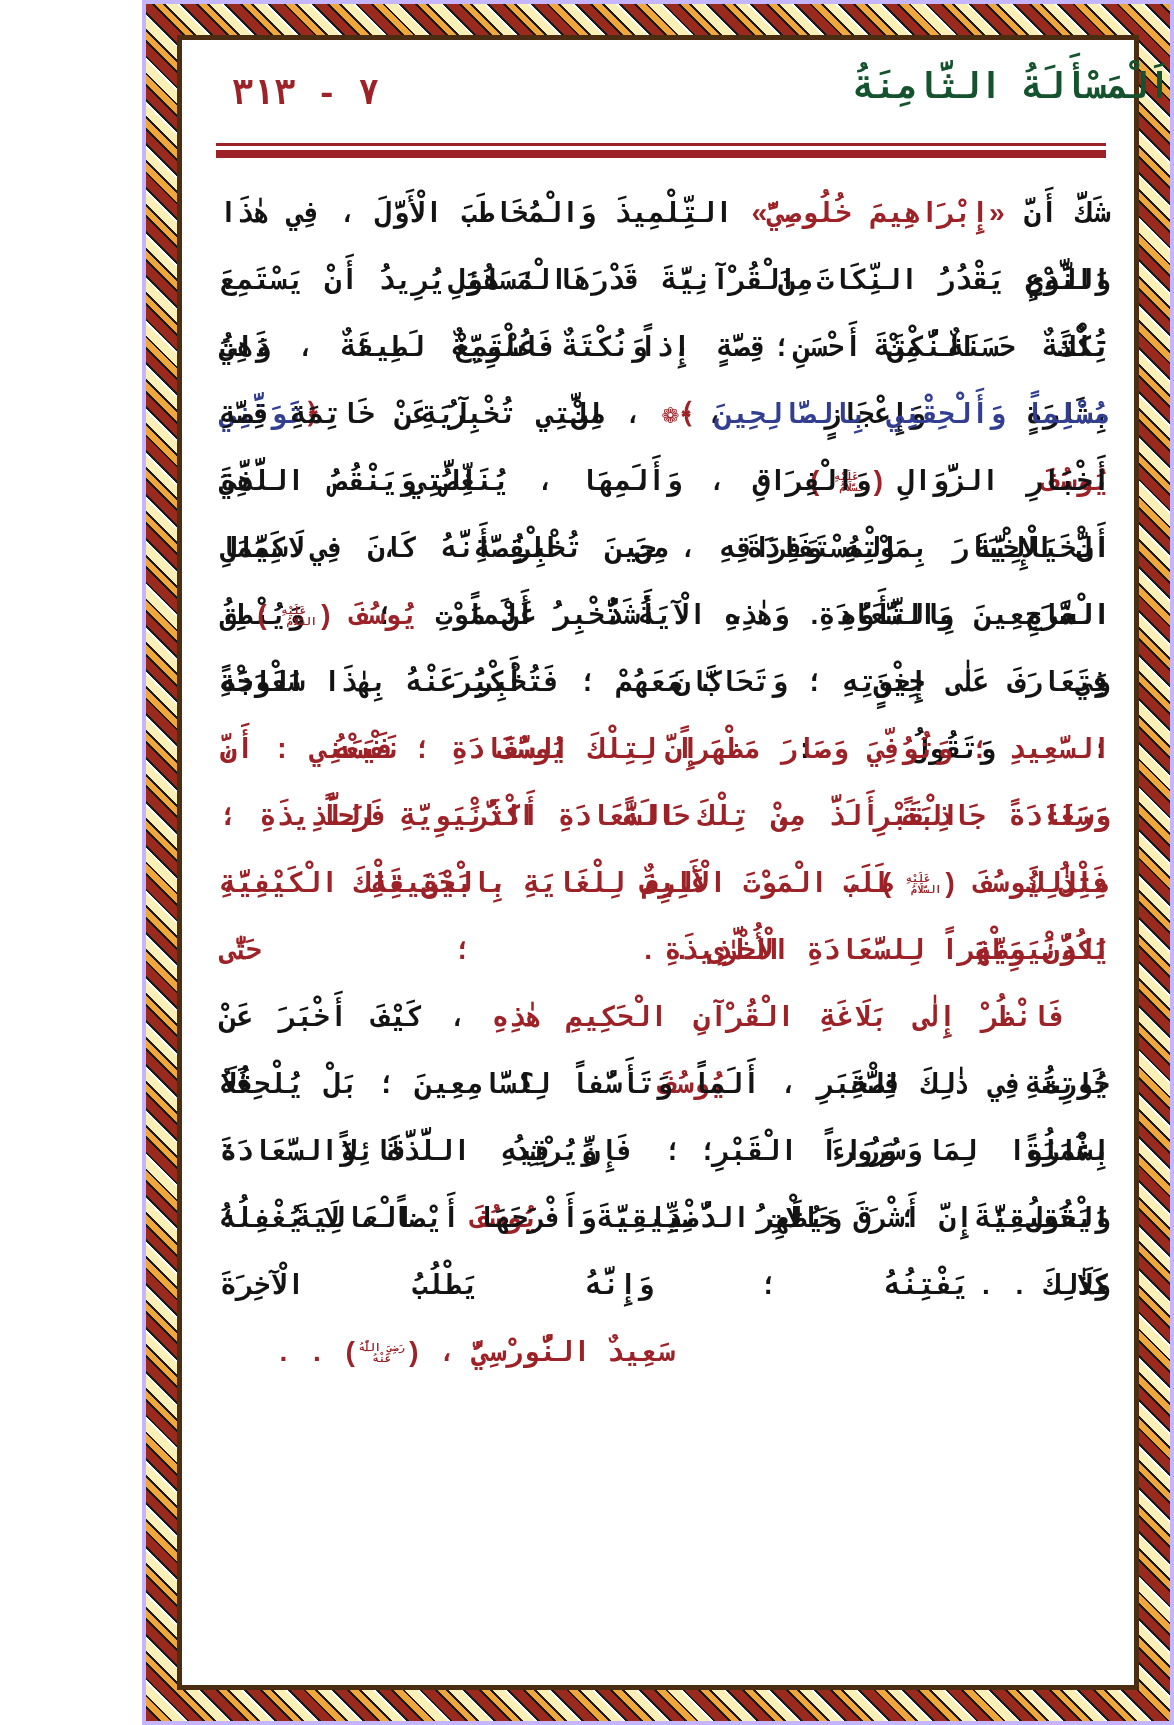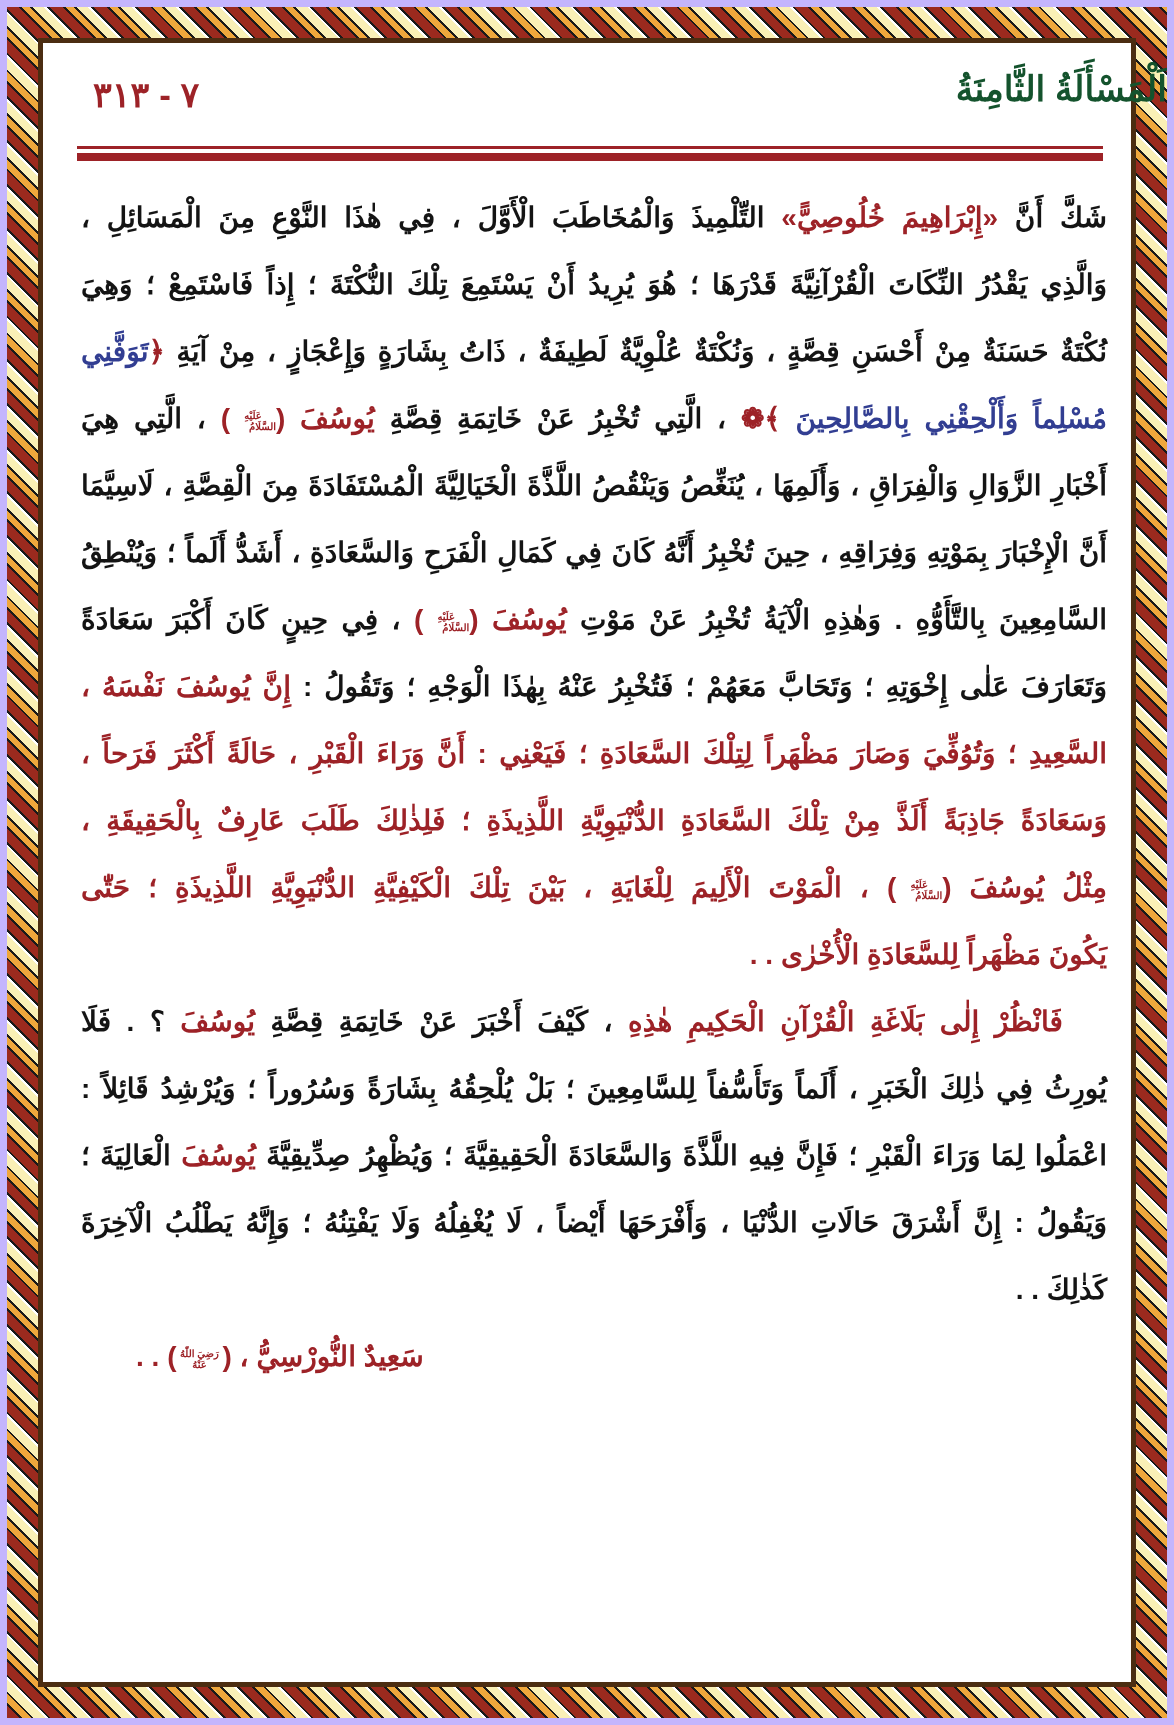--- a/index.html
+++ b/index.html
@@ -1,23 +1,23 @@
 <!DOCTYPE html>
 <html lang="ar" dir="rtl"><head>
 <meta charset="utf-8">
 <style>
   html,body{margin:0;padding:0;background:#ffffff;}
   .page{
     position:relative;
-    width:1174px;height:1725px;
+    width:1032px;height:1725px;
     background:#ffffff;
     box-sizing:border-box;
-    border:7px solid #c4b5fd;
+    border:4px solid #c4b5fd;
     overflow:hidden;
-    font-family:Liberation Sans, sans-serif;
+    font-family:Liberation Mono, monospace;
   }
   
   .frame{
     position:absolute;inset:0;
     border:31px solid;
     border-image:repeating-linear-gradient(45deg,
       #9b2a1e 0 9px,
       #1a1a1a 9px 11px,
       #efa73c 11px 17px,
       #1a1a1a 17px 19px,

